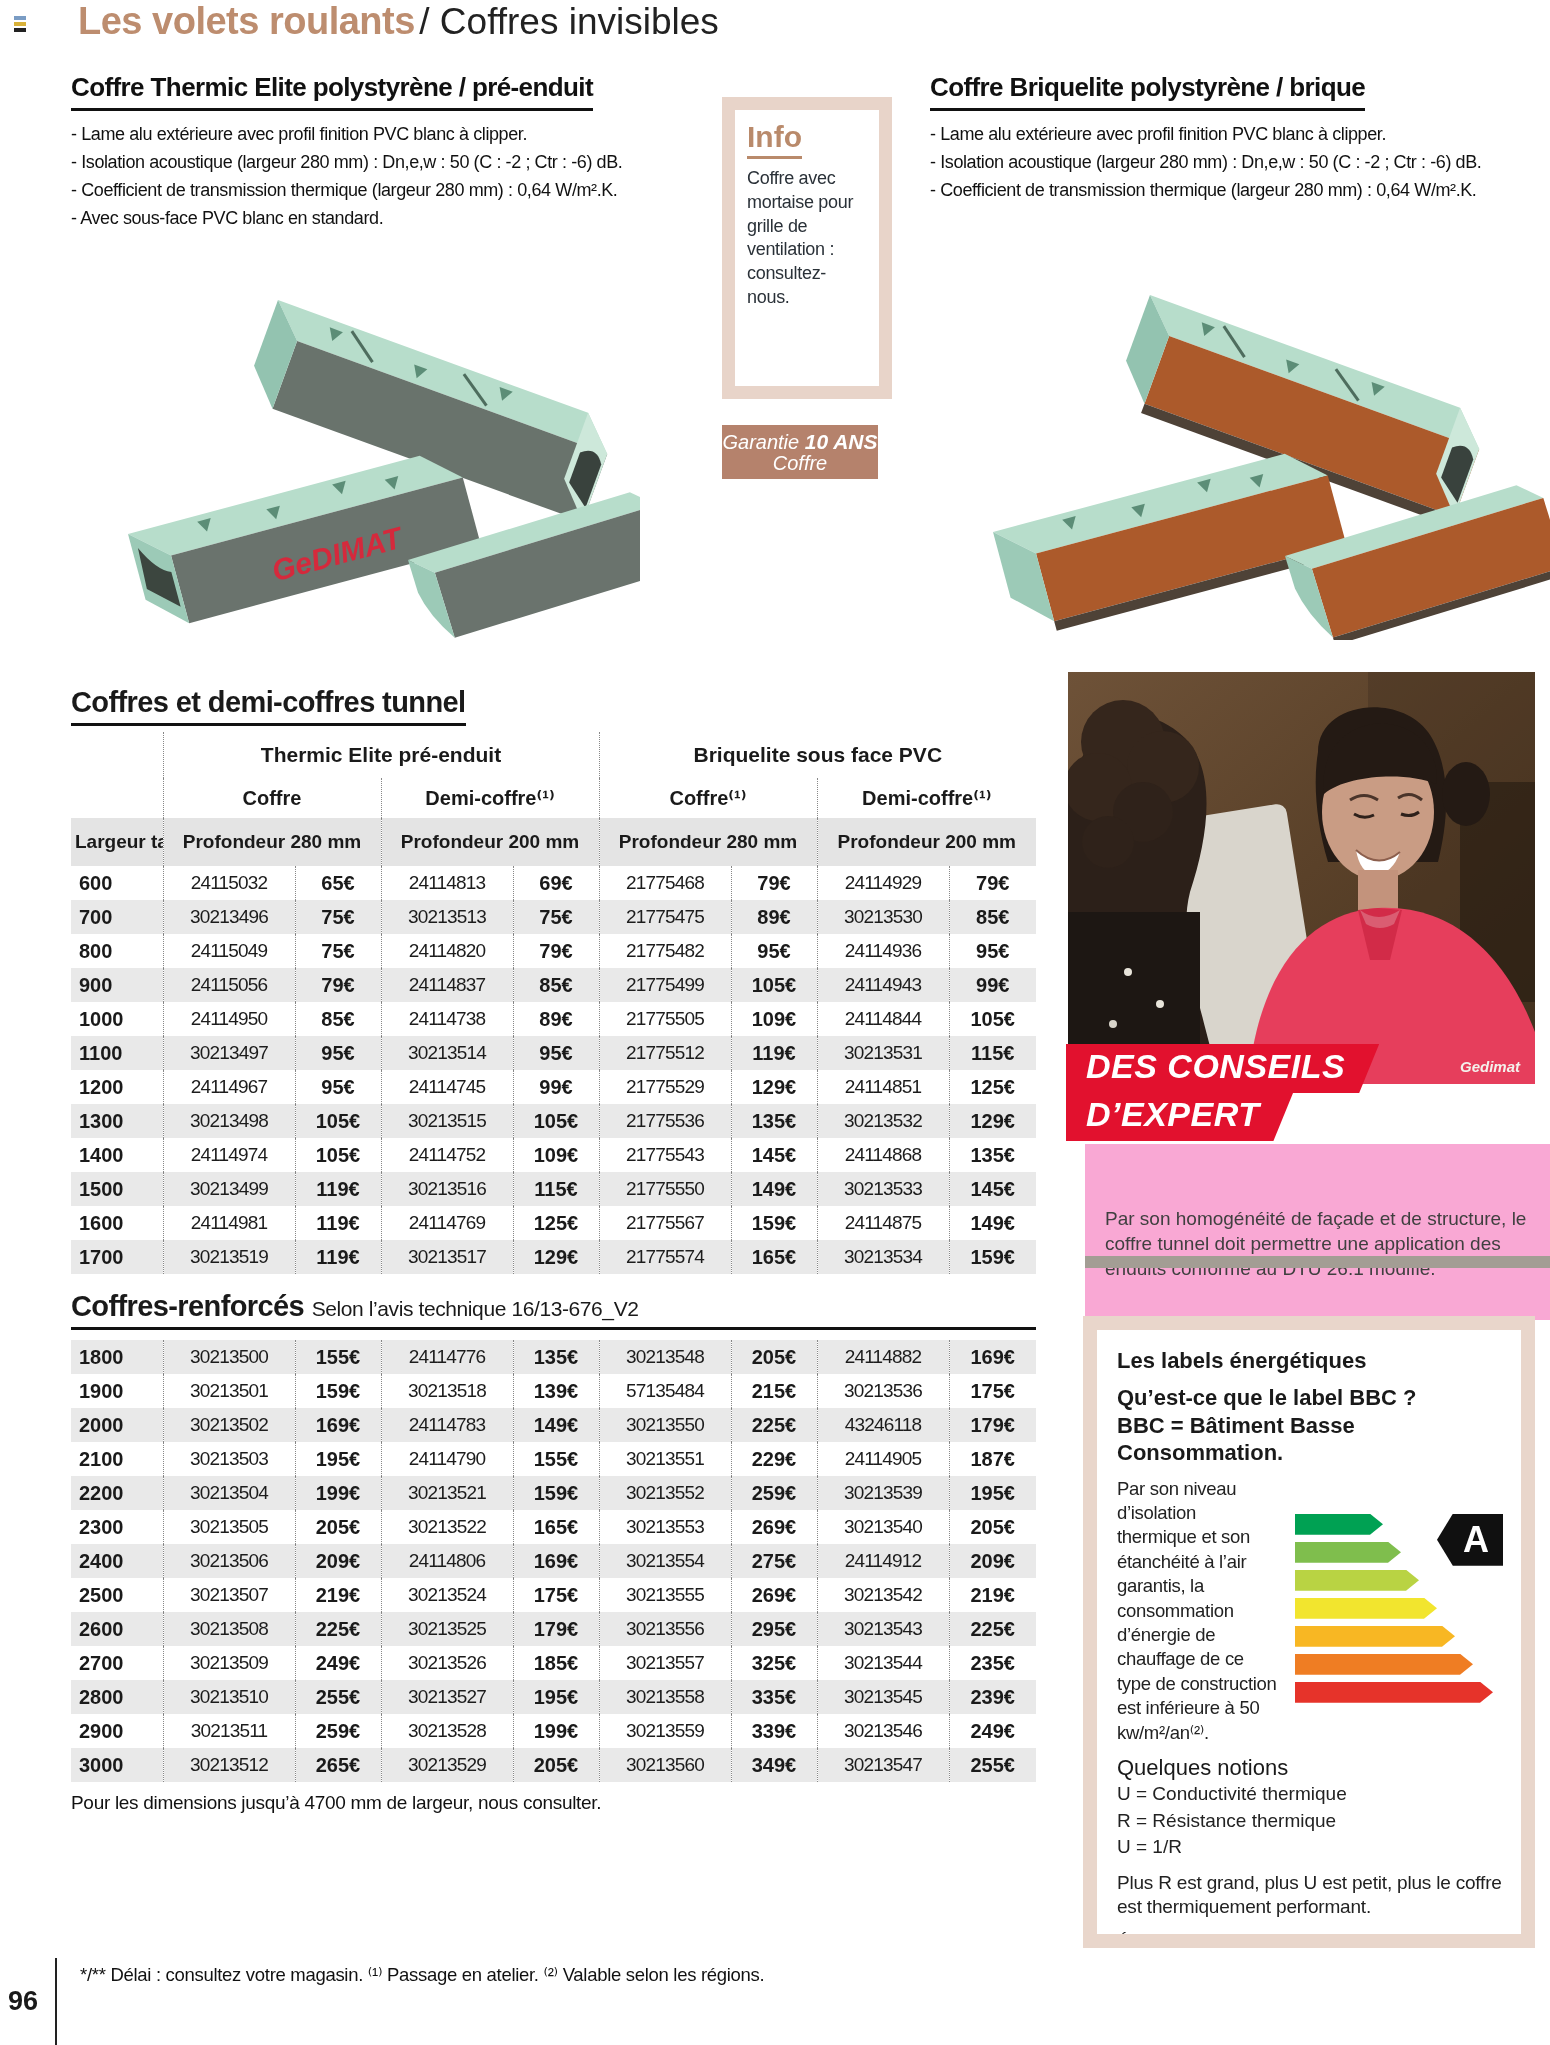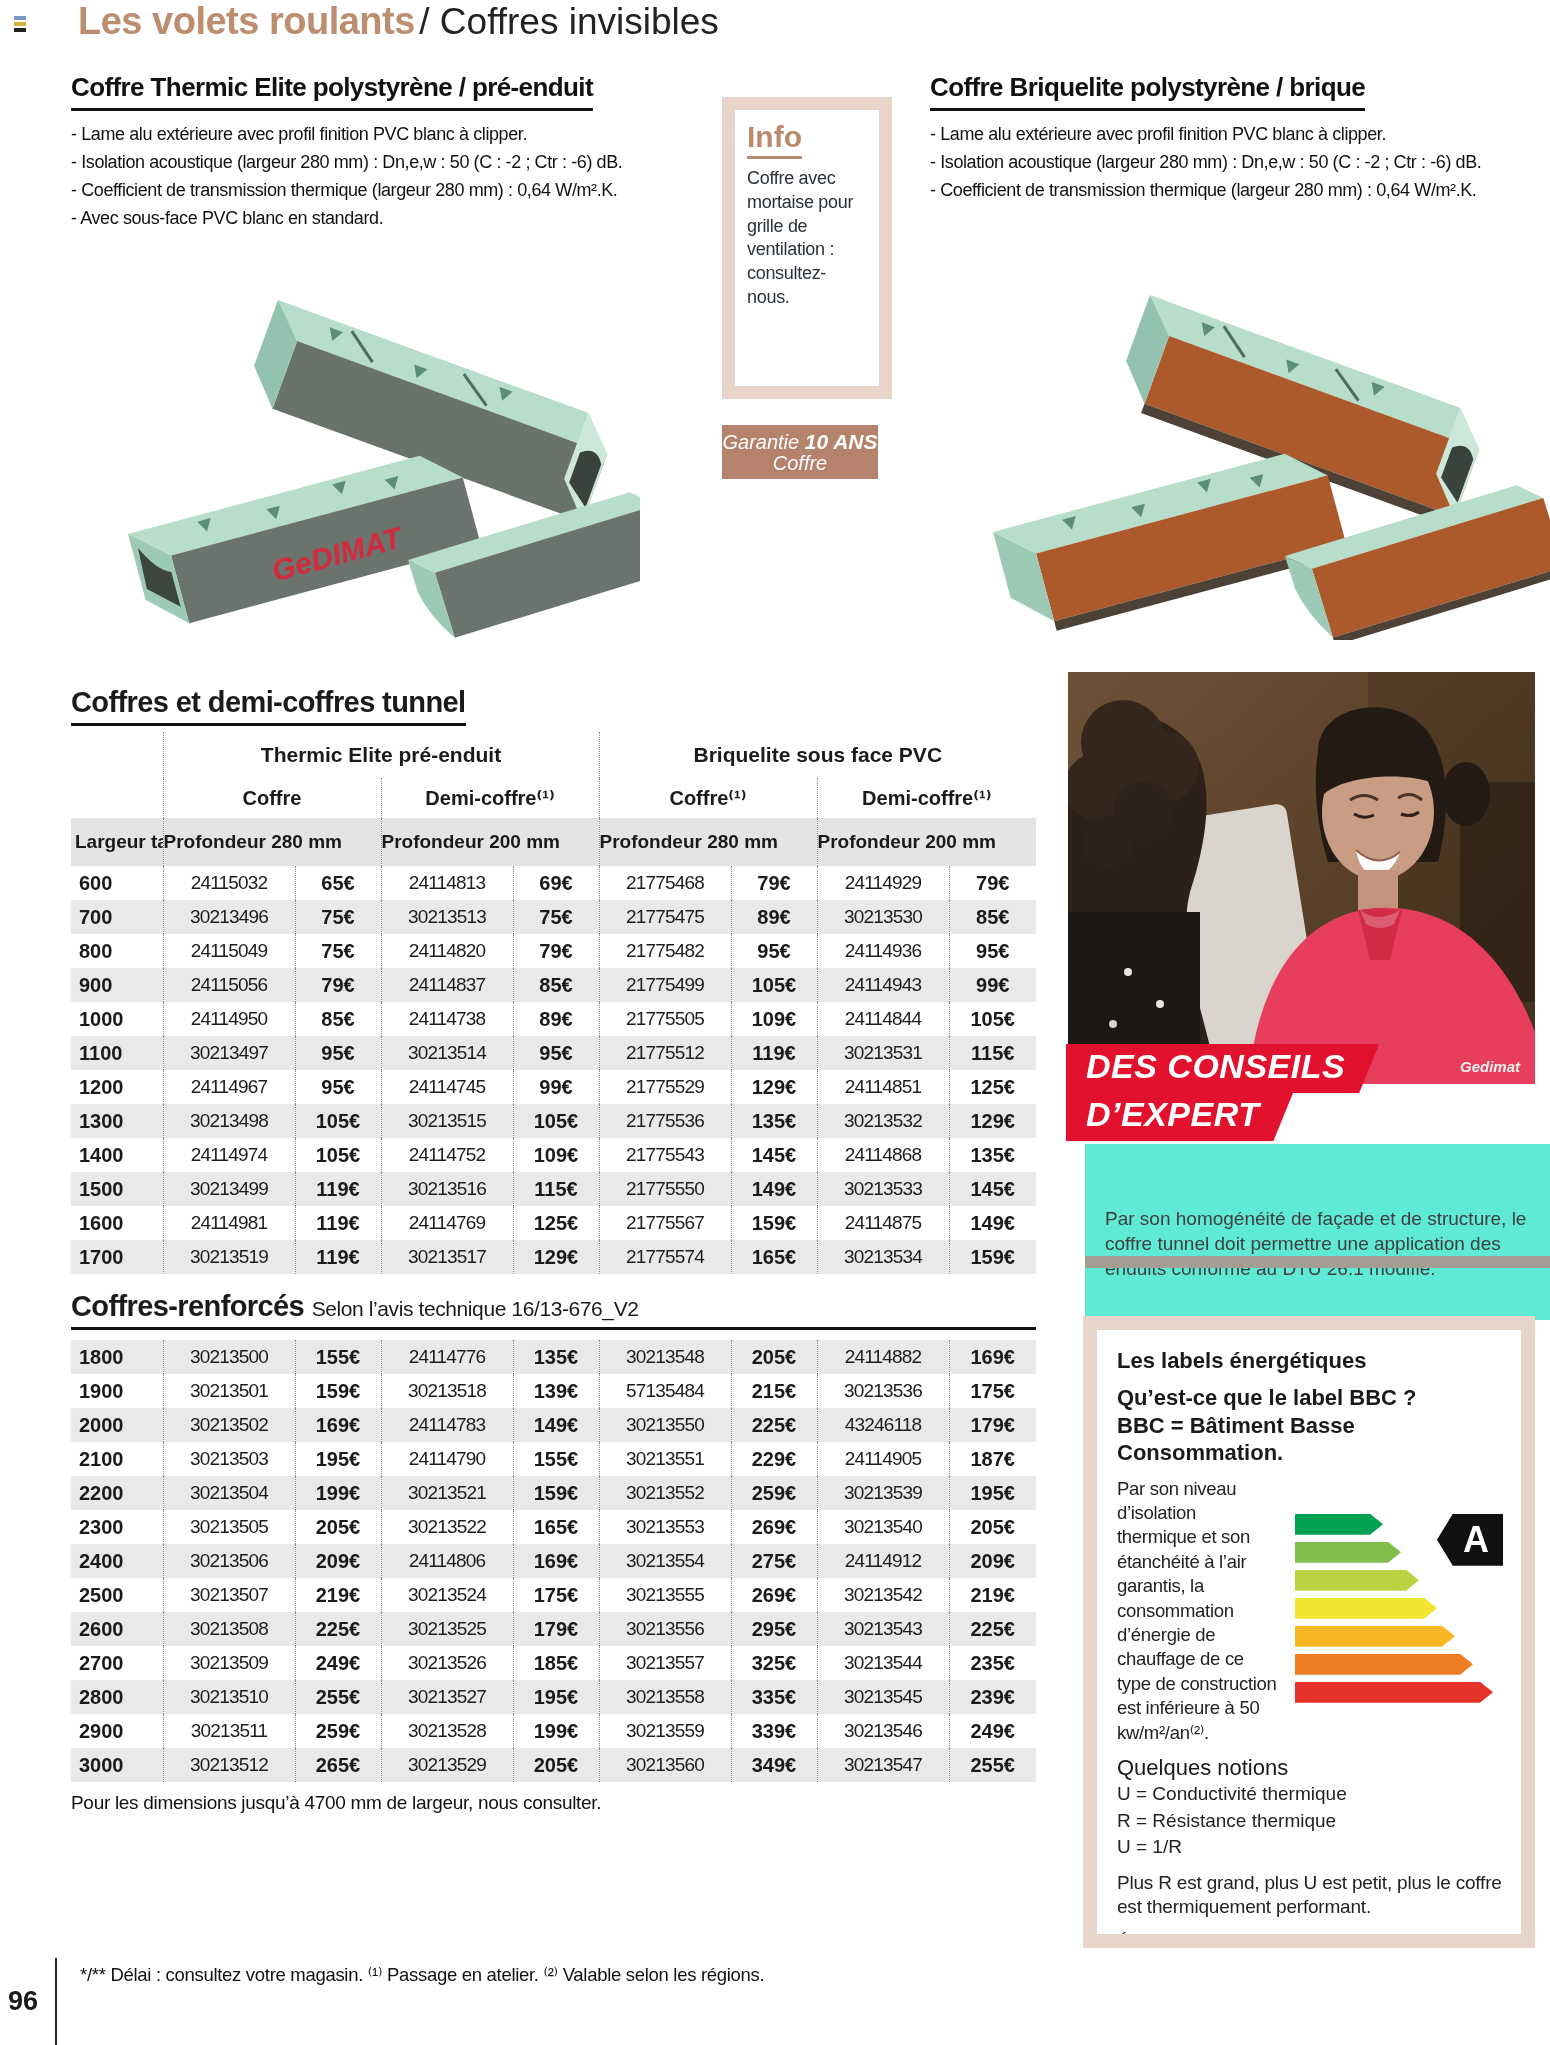--- a/index.html
+++ b/index.html
@@ -36,32 +36,32 @@
   
   .theading{font-size:29px;font-weight:bold;letter-spacing:-0.6px;padding-bottom:4px;
             border-bottom:3px solid #111;width:fit-content;white-space:nowrap;}
   .theading .subnote{font-size:21px;font-weight:normal;letter-spacing:-0.4px;}
   .theading.full{width:965px;}
   .ptable{border-collapse:collapse;table-layout:fixed;width:965px;}
   .ptable td{border-left:1px dotted #888;overflow:hidden;white-space:nowrap;padding:0;}
   .ptable tr td:first-child{border-left:none;}
   .ptable thead .groups td{height:46px;font-size:21px;font-weight:bold;text-align:center;vertical-align:middle;}
   .ptable thead .subs td{height:40px;font-size:20px;font-weight:bold;text-align:center;vertical-align:middle;}
-  .ptable thead .depth td{height:48px;background:#e4e4e4;font-size:19px;font-weight:bold;text-align:left;vertical-align:middle;}
+  .ptable thead .depth td{height:48px;background:#e4e4e4;font-size:19px;font-weight:bold;text-align:center;vertical-align:middle;}
   .ptable thead .depth td.corner{text-align:left;padding-left:4px;line-height:1.05;}
   .ptable tbody tr{height:34px;}
   .ptable tbody tr.shade td{background:#e9e9e9;}
   .ptable td.w{font-weight:bold;font-size:20px;text-align:left;padding-left:8px;vertical-align:middle;}
   .ptable td.ref{font-size:19px;text-align:center;letter-spacing:-0.8px;color:#1c1c1c;vertical-align:middle;}
   .ptable td.price{font-weight:bold;font-size:20px;text-align:center;vertical-align:middle;}
   .tnote{font-size:19px;letter-spacing:-0.3px;color:#111;}
 
   
   .photo{left:1068px;top:672px;width:467px;height:412px;overflow:hidden;}
-  .expertpanel{left:1085px;top:1144px;width:465px;height:176px;background:#5eead4;box-sizing:border-box;}
+  .expertpanel{left:1085px;top:1144px;width:465px;height:176px;background:#f9a8d4;box-sizing:border-box;}
   .expertpanel .ebody{position:absolute;left:20px;top:62px;width:425px;font-size:19px;line-height:1.32;color:#3f3f3f;}
   .panelbar{left:1085px;top:1256px;width:465px;height:12px;background:#a39d94;}
   .banner{position:absolute;left:1066px;background:#e2112e;color:#fff;font-style:italic;font-weight:bold;
           font-size:34px;letter-spacing:0.5px;padding:3px 34px 7px 20px;
           clip-path:polygon(0 0,100% 0,calc(100% - 20px) 100%,0 100%);z-index:5;}
   .banner.b1{top:1044px;}
   .banner.b2{top:1092px;}
 
   
   .energybox{left:1083px;top:1316px;width:452px;height:632px;background:#e9d6cb;padding:14px;box-sizing:border-box;}

